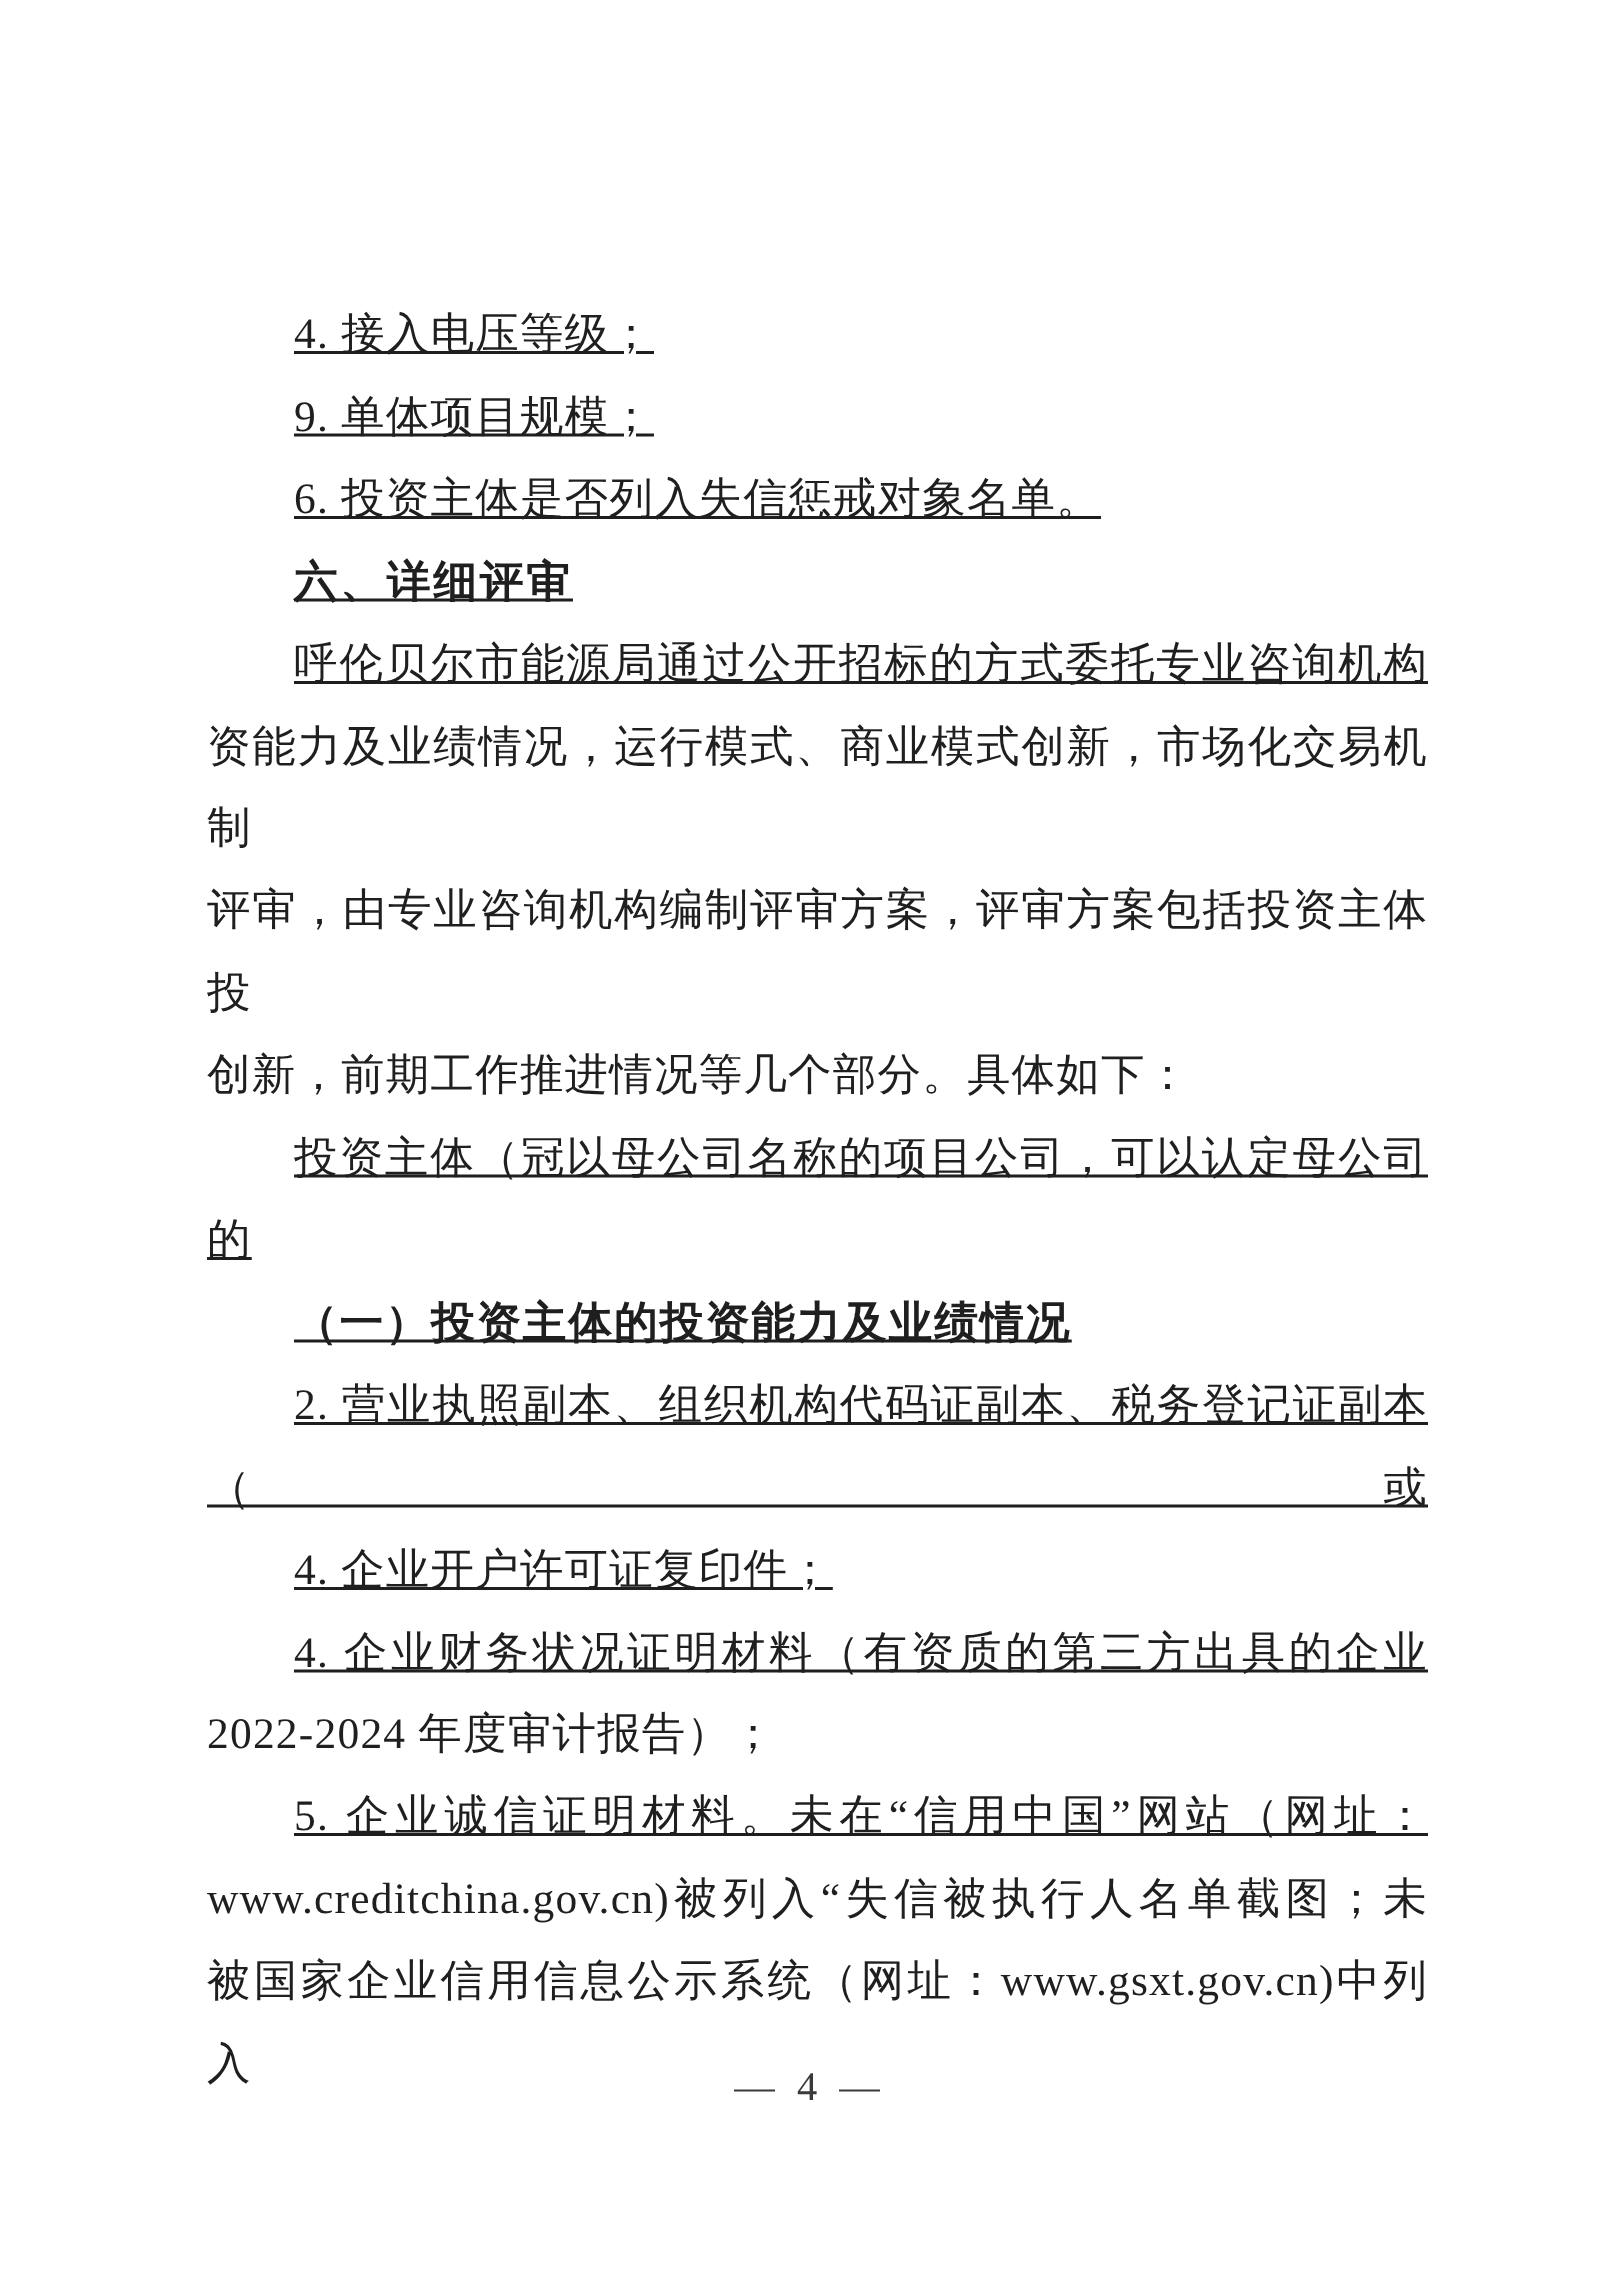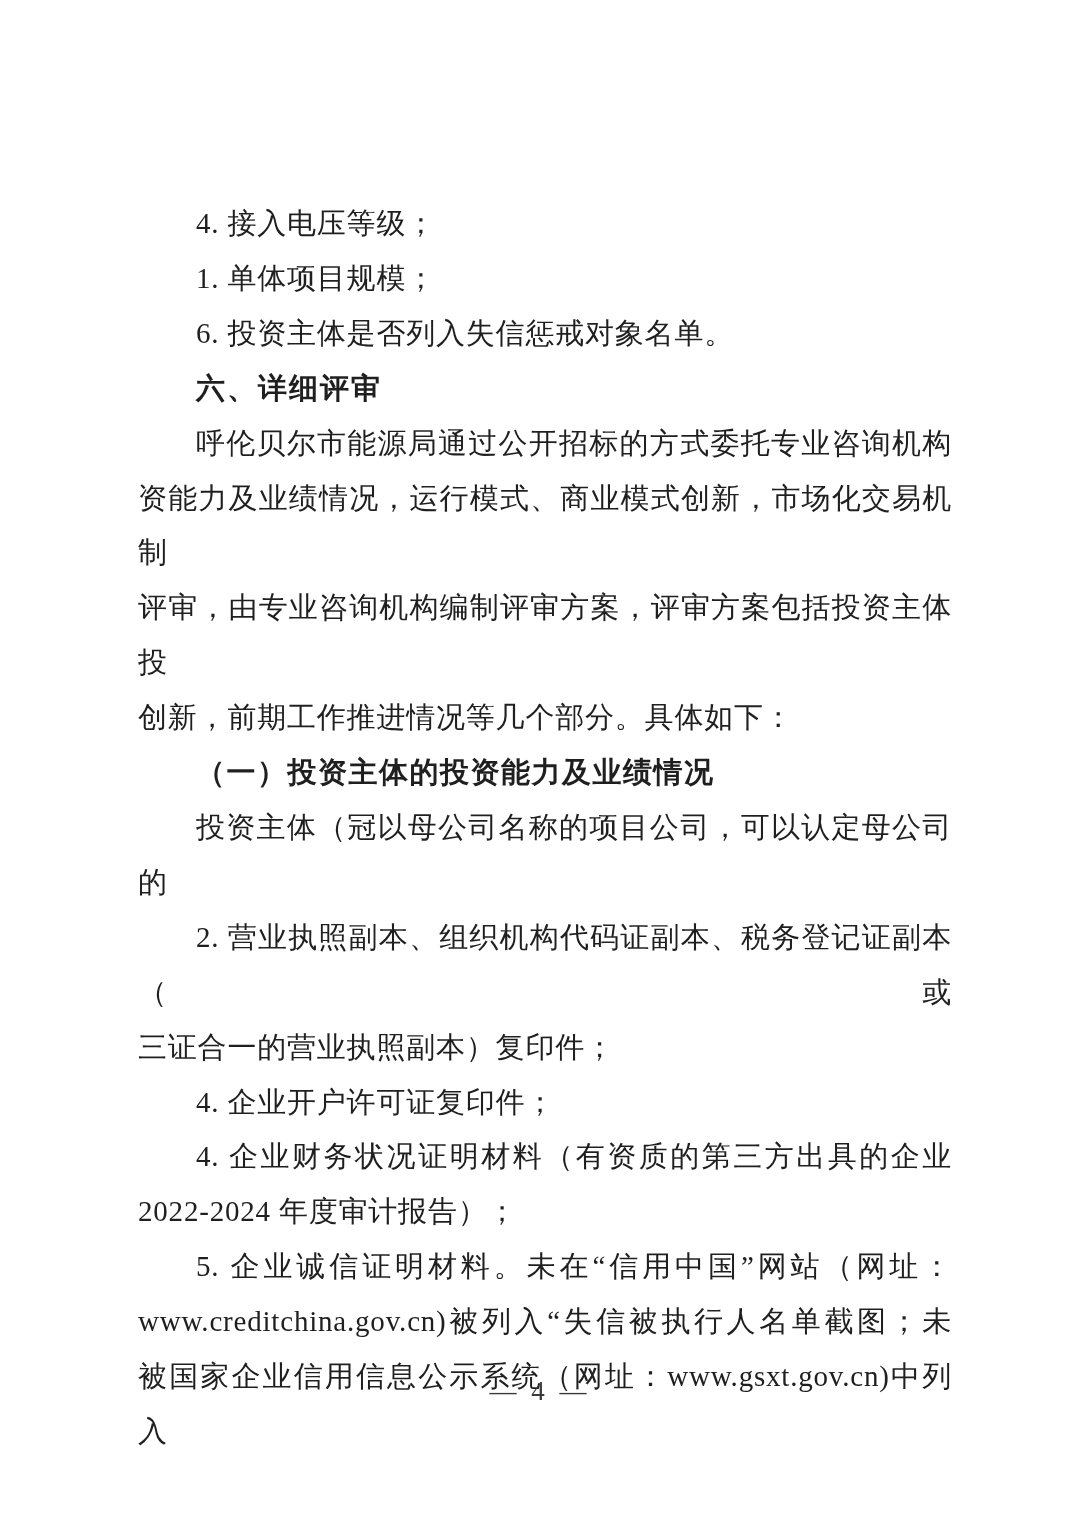--- a/index.html
+++ b/index.html
@@ -30,20 +30,21 @@
     text-align: left;
   }
   
   .j {
     text-align: justify;
     text-align-last: justify;
   }
   
   .ind {
     text-indent: 58px;
+    text-decoration: underline;
   }
   
   .h-six {
     font-family: "Liberation Sans", "DejaVu Sans", sans-serif;
     font-weight: 700;
     letter-spacing: 2px;
   }
   
   .h-one {
     font-weight: 700;
@@ -60,37 +61,36 @@
     letter-spacing: 4px;
   }
 </style>
 </head>
 <body>
 
 <div class="page">
   <div class="content">
 
     <div class="ln ind">4. 接入电压等级；</div>
-    <div class="ln ind">1. 单体项目规模；</div>
+    <div class="ln ind">9. 单体项目规模；</div>
     <div class="ln ind">6. 投资主体是否列入失信惩戒对象名单。</div>
 
     <div class="ln ind h-six">六、详细评审</div>
 
     <div class="ln ind j">呼伦贝尔市能源局通过公开招标的方式委托专业咨询机构</div>
     <div class="ln j">资能力及业绩情况，运行模式、商业模式创新，市场化交易机制</div>
     <div class="ln j">评审，由专业咨询机构编制评审方案，评审方案包括投资主体投</div>
     <div class="ln">创新，前期工作推进情况等几个部分。具体如下：</div>
 
+    <div class="ln ind j">投资主体（冠以母公司名称的项目公司，可以认定母公司的</div>
+
     <div class="ln ind h-one">（一）投资主体的投资能力及业绩情况</div>
-
-    <div class="ln ind j">投资主体（冠以母公司名称的项目公司，可以认定母公司的</div>
 
 
     <div class="ln ind j">2. 营业执照副本、组织机构代码证副本、税务登记证副本（或</div>
-    <div class="ln">三证合一的营业执照副本）复印件；</div>
 
     <div class="ln ind">4. 企业开户许可证复印件；</div>
 
     <div class="ln ind j">4. 企业财务状况证明材料（有资质的第三方出具的企业</div>
     <div class="ln">2022-2024 年度审计报告）；</div>
 
     <div class="ln ind j">5. 企业诚信证明材料。未在“信用中国”网站（网址：</div>
     <div class="ln j">www.creditchina.gov.cn)被列入“失信被执行人名单截图；未</div>
     <div class="ln j">被国家企业信用信息公示系统（网址：www.gsxt.gov.cn)中列入</div>
 

